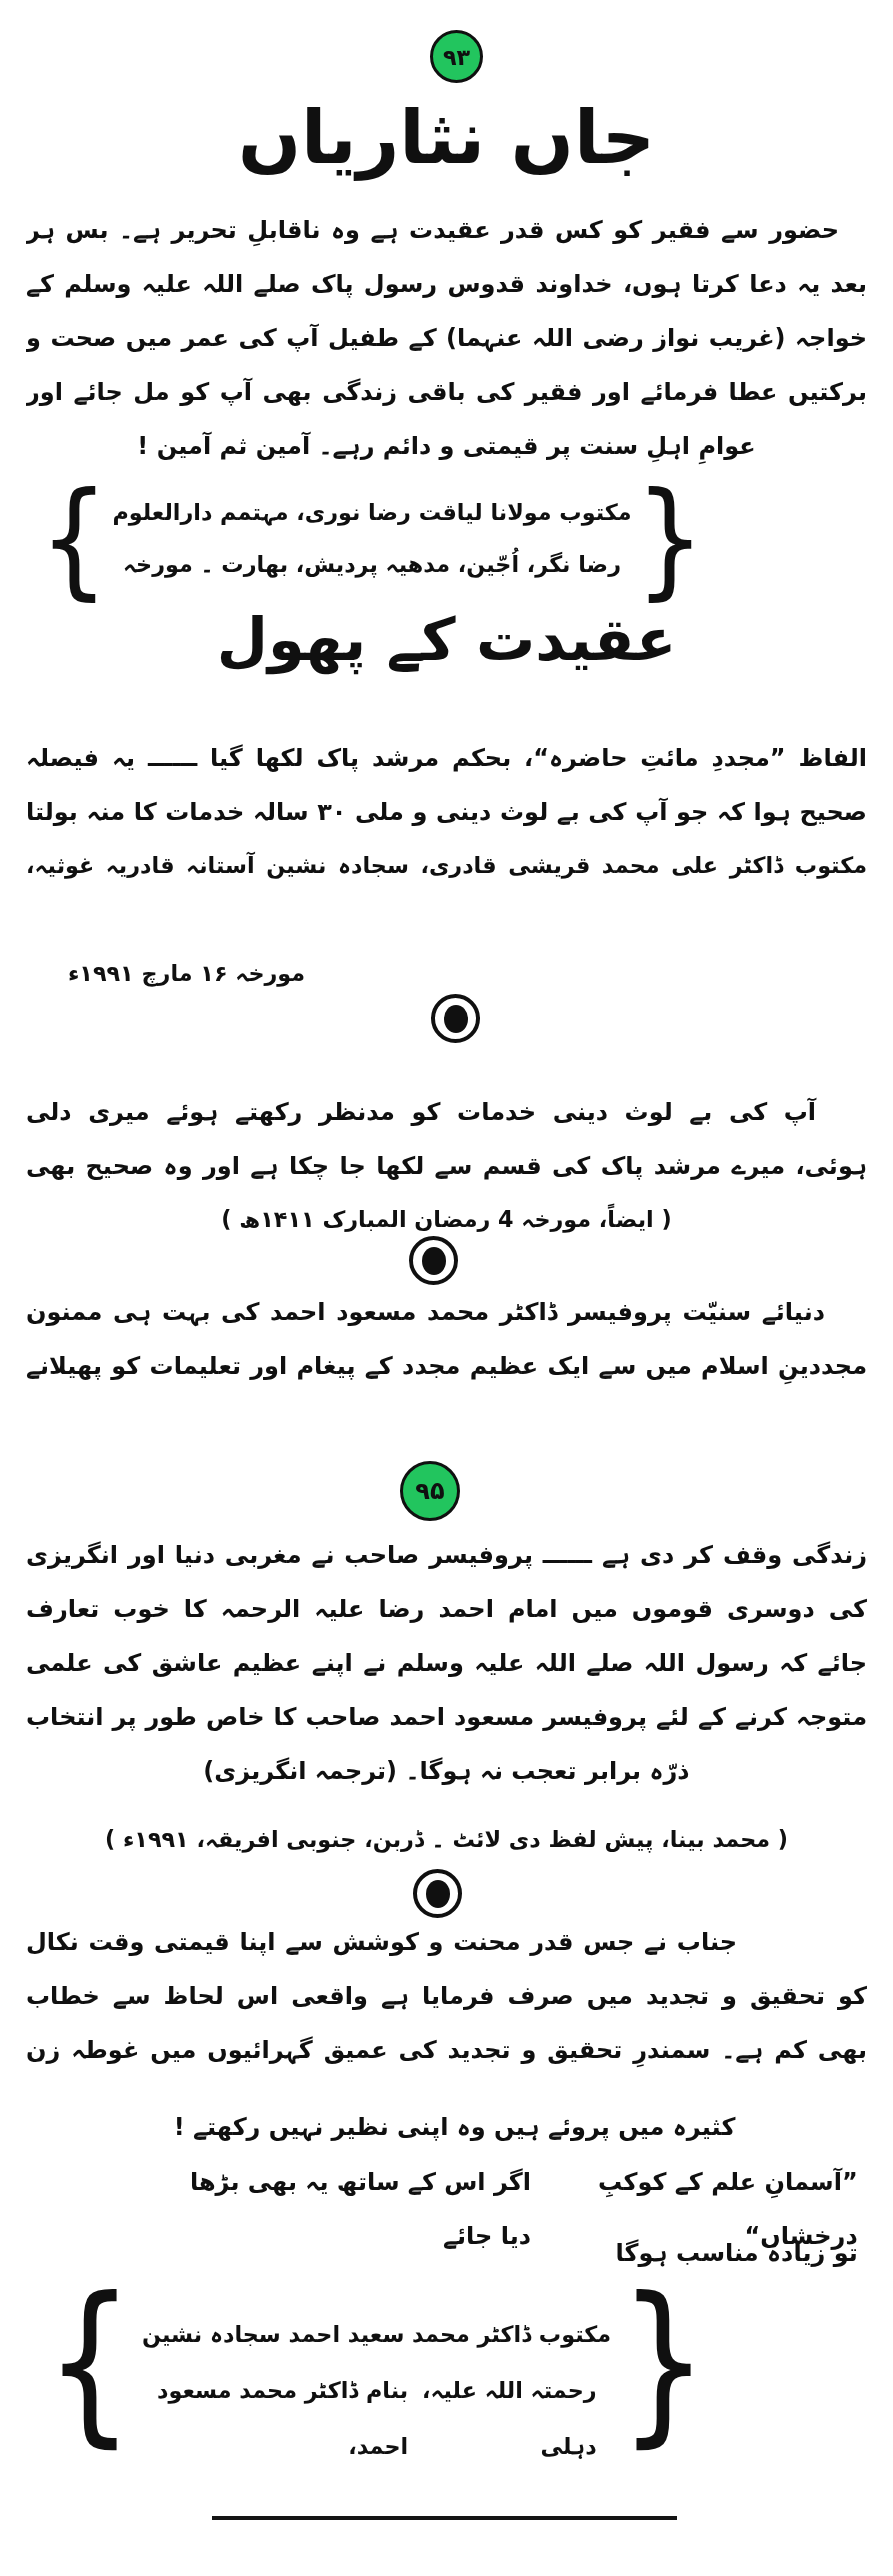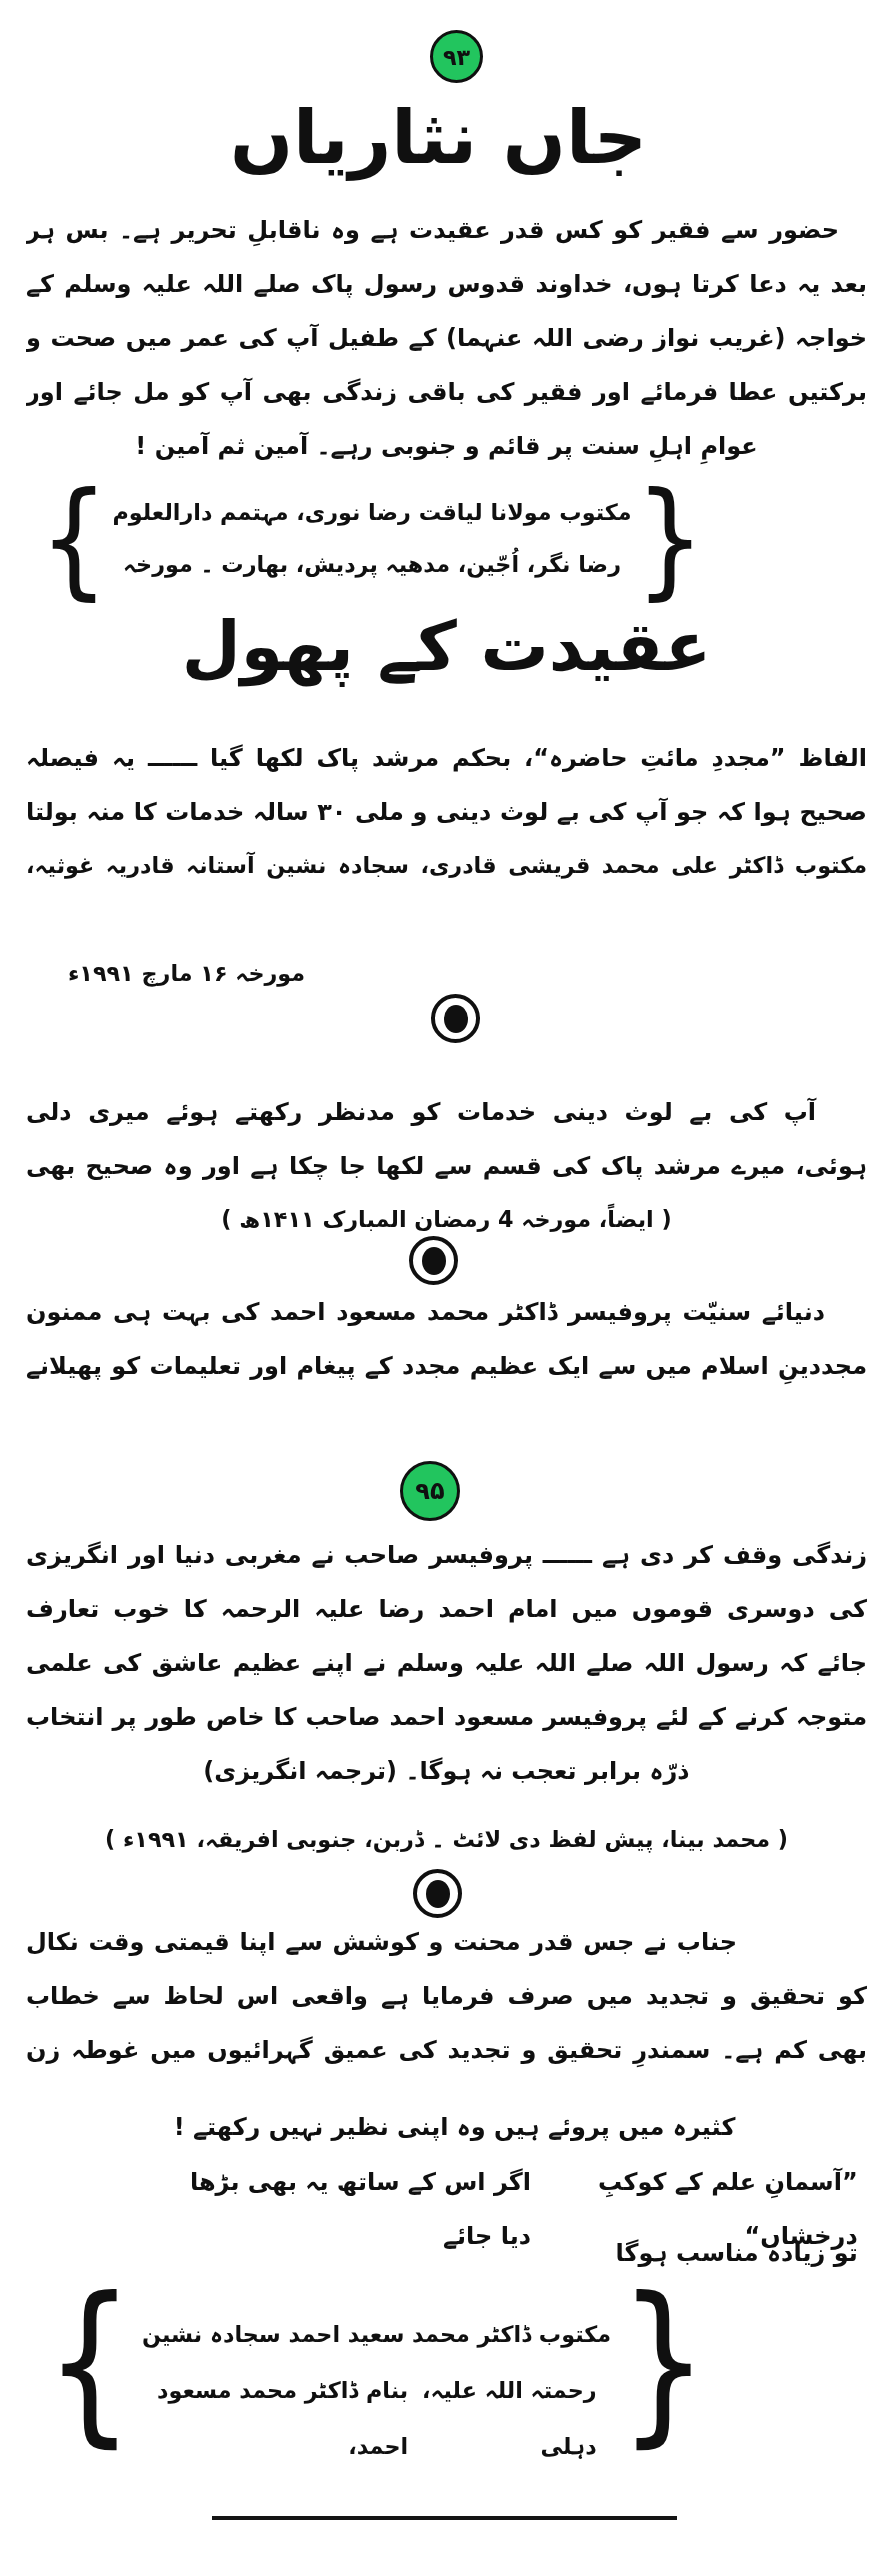--- a/index.html
+++ b/index.html
@@ -7,21 +7,21 @@
     position:relative;width:893px;height:2576px;background:#ffffff;
     color:#101010;font-family:"DejaVu Sans",sans-serif;direction:rtl;overflow:hidden;
   }
   .abs{position:absolute;}
   .u{font-weight:700;color:#101010;}
   .body-text{font-size:24px;line-height:54px;}
   .j{text-align:justify;text-align-last:justify;height:54px;overflow:hidden;}
   .c{text-align:center;height:54px;overflow:hidden;}
   .small{font-size:22.3px;line-height:52px;}
   .h1{font-size:74px;line-height:1.5;text-align:center;font-weight:700;}
-  .h2{font-size:68px;line-height:1.5;text-align:center;font-weight:700;}
+  .h2{font-size:59px;line-height:1.5;text-align:center;font-weight:700;}
   .num-orn{
     border:3.7px solid #101010;border-radius:50%;
     display:flex;align-items:center;justify-content:center;
     font-weight:700;background:#22c55e;
   }
   .bullseye{border:4.7px solid #101010;border-radius:50%;width:41px;height:41px;
     display:flex;align-items:center;justify-content:center;background:#fff;}
   .bullseye .dot{width:24px;height:28px;border-radius:50%;background:#101010;}
   .brace-row{display:flex;align-items:center;justify-content:center;}
   .brace{font-weight:400;color:#101010;font-family:"DejaVu Sans",sans-serif;}
@@ -33,28 +33,28 @@
 </style>
 </head>
 <body>
 
 <div class="page">
 
   <div class="abs num-orn" style="left:430px;top:30px;width:47px;height:47px;font-size:22.3px;">
     <span>۹۳</span>
   </div>
 
-  <div class="abs h1 u" style="left:4px;top:82px;width:869px;">جاں نثاریاں</div>
+  <div class="abs h1 u" style="left:12px;top:82px;width:869px;">جاں نثاریاں</div>
 
   <div class="abs body-text u" style="left:26px;top:203px;width:841px;">
     <div class="j" style="text-indent:28px;">حضور سے فقیر کو کس قدر عقیدت ہے وہ ناقابلِ تحریر ہے۔ بس ہر نماز کے</div>
     <div class="j">بعد یہ دعا کرتا ہوں، خداوند قدوس رسول پاک صلے اللہ علیہ وسلم کے صدقے، سرکارِ غوث و</div>
     <div class="j">خواجہ (غریب نواز رضی اللہ عنہما) کے طفیل آپ کی عمر میں صحت و عافیت کے ساتھ بے پناہ</div>
     <div class="j">برکتیں عطا فرمائے اور فقیر کی باقی زندگی بھی آپ کو مل جائے اور آپ کا سایہء رحمت</div>
-    <div class="c">عوامِ اہلِ سنت پر قائم و جنوبی رہے۔ آمین ثم آمین !</div>
+    <div class="c">عوامِ اہلِ سنت پر قیمتی و دائم رہے۔ آمین ثم آمین !</div>
   </div>
 
   <div class="abs brace-row" style="left:39px;top:473px;width:666px;height:130px;">
     <span class="brace brace-2l">{</span>
     <div class="brace-inner u small">
       <div class="c" style="height:52px;">مکتوب مولانا لیاقت رضا نوری، مہتمم دارالعلوم رضویہ غریب نواز،</div>
       <div class="c" style="height:52px;">رضا نگر، اُجّین، مدھیہ پردیش، بھارت ۔ مورخہ فروری ۱۹۹۱ء</div>
     </div>
     <span class="brace brace-2l">}</span>
   </div>

